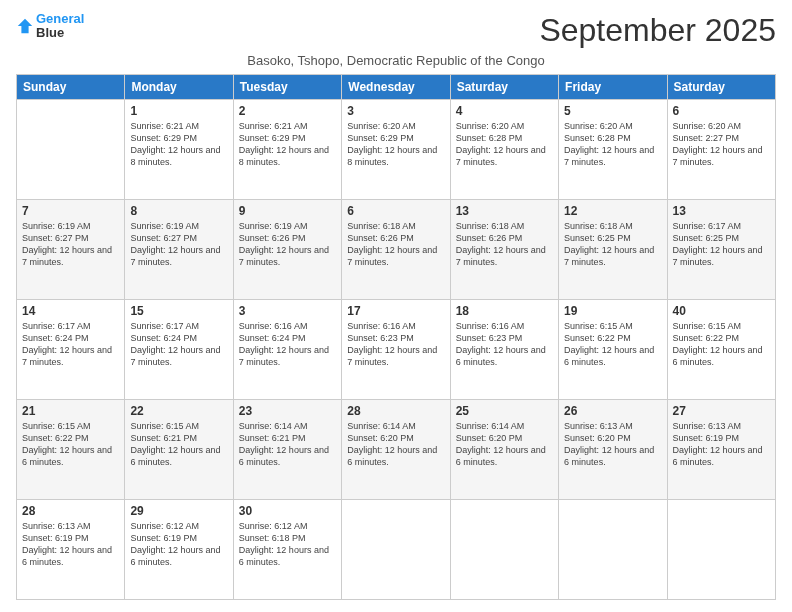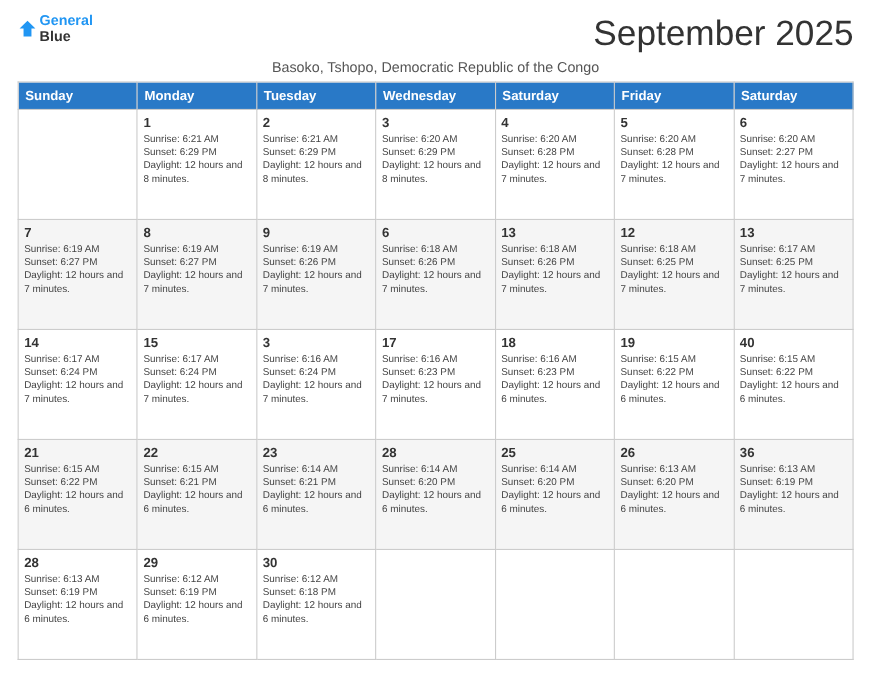--- a/index.html
+++ b/index.html
@@ -321,21 +321,21 @@
 and 6 minutes.</div>
           </td>
           <td>
             <span class="day-number">26</span>
             <div class="day-info">Sunrise: 6:13 AM
 Sunset: 6:20 PM
 Daylight: 12 hours
 and 6 minutes.</div>
           </td>
           <td>
-            <span class="day-number">36</span>
+            <span class="day-number">27</span>
             <div class="day-info">Sunrise: 6:13 AM
 Sunset: 6:19 PM
 Daylight: 12 hours
 and 6 minutes.</div>
           </td>
         </tr>
         <tr>
           <td>
             <span class="day-number">28</span>
             <div class="day-info">Sunrise: 6:13 AM

